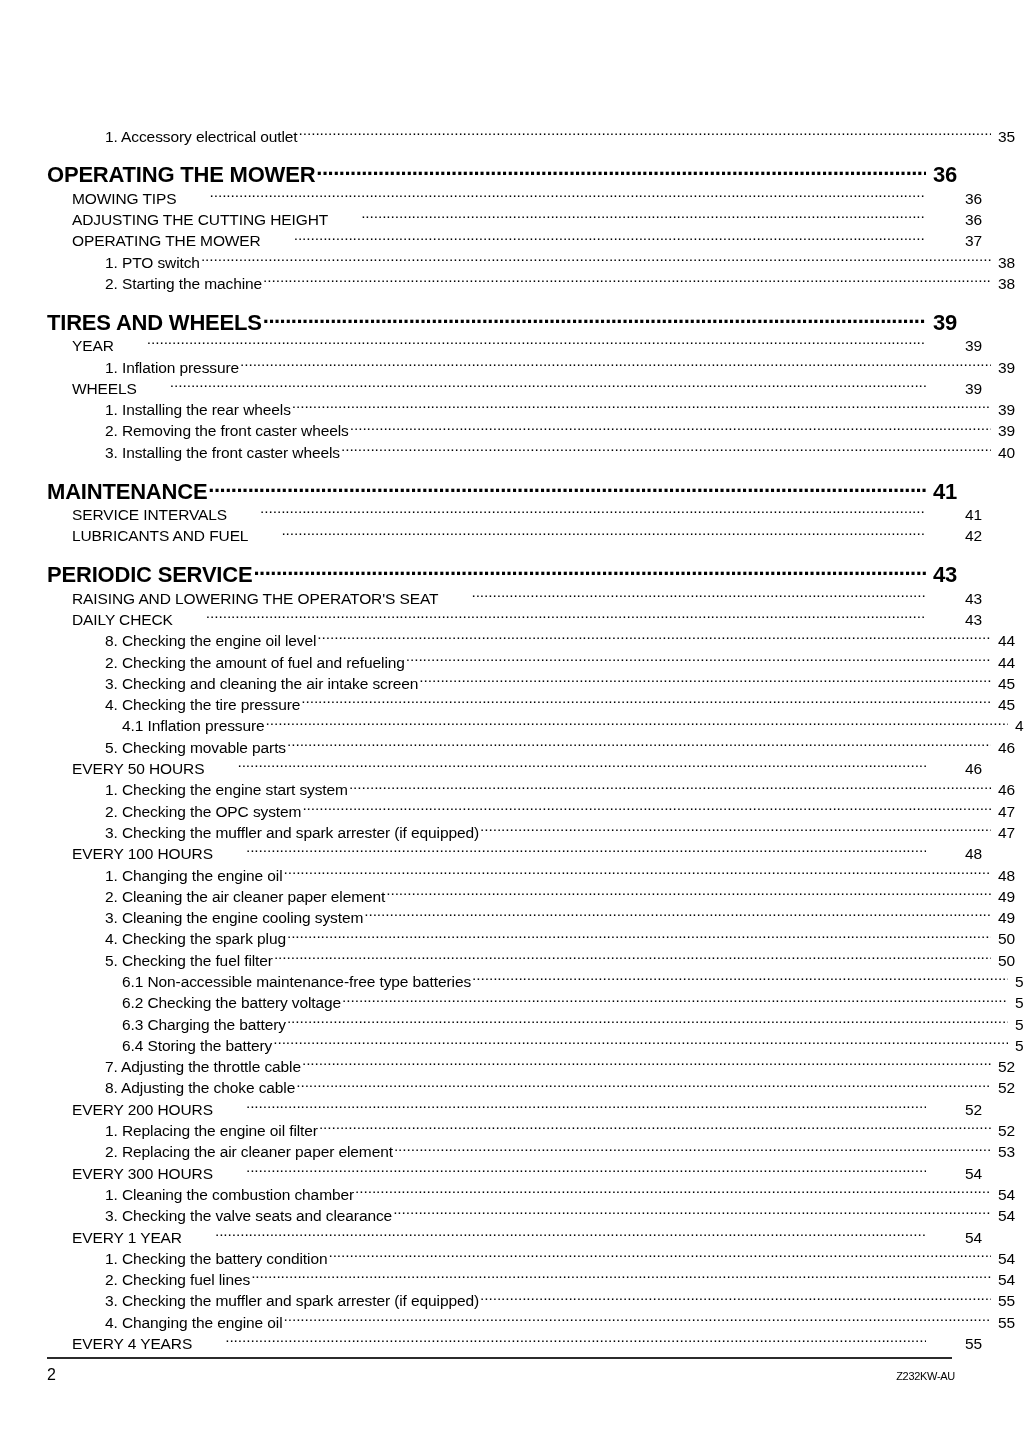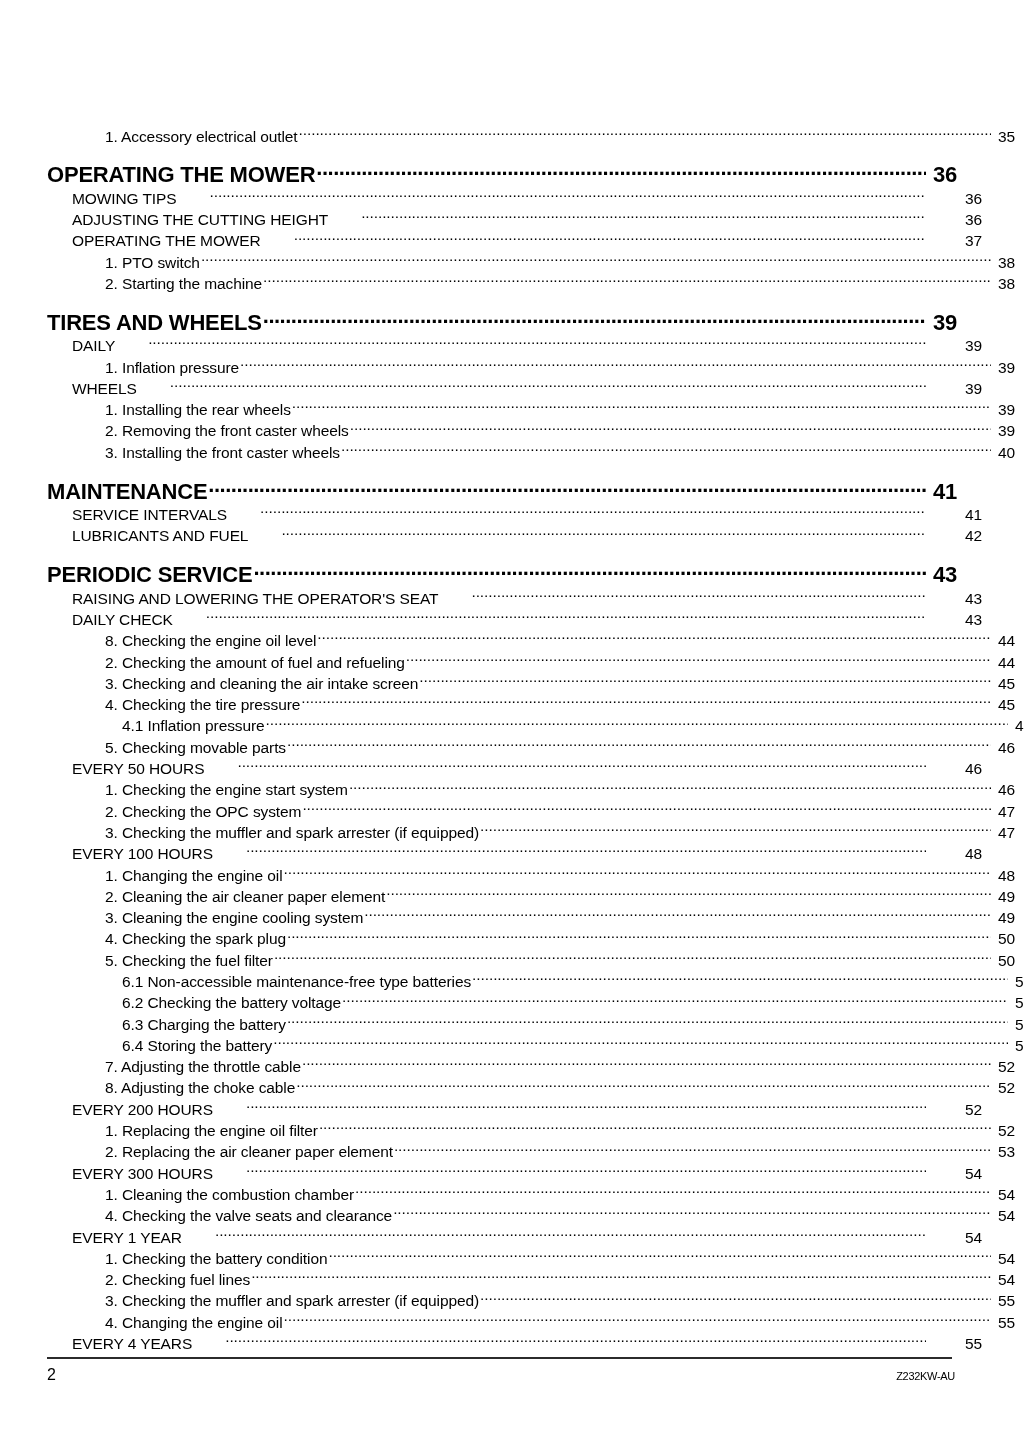--- a/index.html
+++ b/index.html
@@ -182,21 +182,21 @@
         <span class="label">2. Starting the machine</span>
         <span class="leader"></span>
         <span class="pageno">38</span>
       </div>
       <div class="row lvl0 gap-before">
         <span class="label">TIRES AND WHEELS</span>
         <span class="leader"></span>
         <span class="pageno">39</span>
       </div>
       <div class="row lvl1">
-        <span class="label">DAILY</span>
+        <span class="label">YEAR</span>
         <span class="leader"></span>
         <span class="pageno">39</span>
       </div>
       <div class="row lvl2">
         <span class="label">1. Inflation pressure</span>
         <span class="leader"></span>
         <span class="pageno">39</span>
       </div>
       <div class="row lvl1">
         <span class="label">WHEELS</span>
@@ -377,21 +377,21 @@
         <span class="label">EVERY 300 HOURS</span>
         <span class="leader"></span>
         <span class="pageno">54</span>
       </div>
       <div class="row lvl2">
         <span class="label">1. Cleaning the combustion chamber</span>
         <span class="leader"></span>
         <span class="pageno">54</span>
       </div>
       <div class="row lvl2">
-        <span class="label">4. Checking the valve seats and clearance</span>
+        <span class="label">3. Checking the valve seats and clearance</span>
         <span class="leader"></span>
         <span class="pageno">54</span>
       </div>
       <div class="row lvl1">
         <span class="label">EVERY 1 YEAR</span>
         <span class="leader"></span>
         <span class="pageno">54</span>
       </div>
       <div class="row lvl2">
         <span class="label">1. Checking the battery condition</span>

